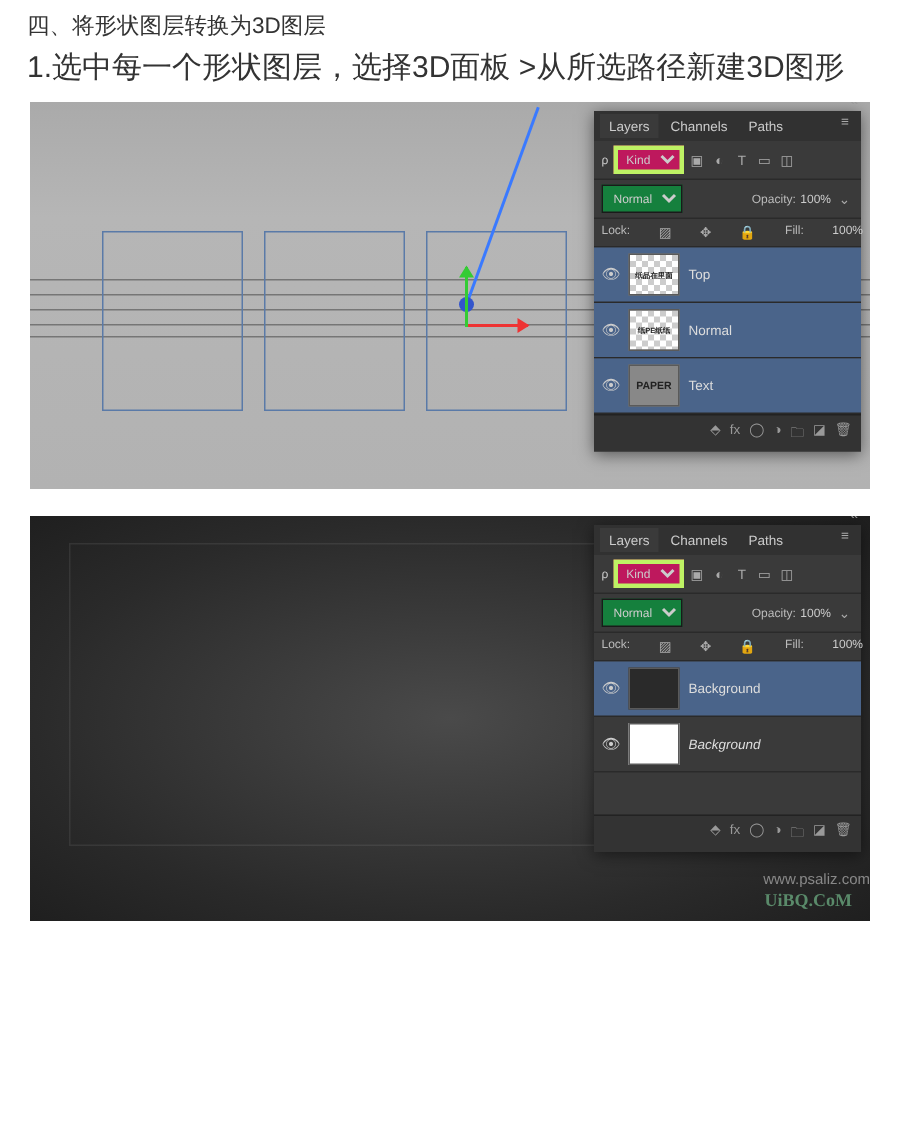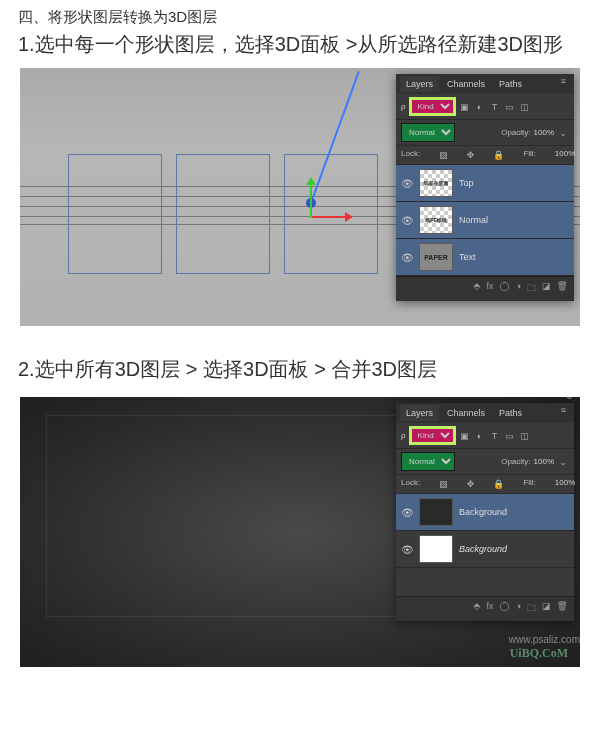--- a/index.html
+++ b/index.html
@@ -134,21 +134,20 @@
           <span class="footer-icon">◯</span>
           <span class="footer-icon">◑</span>
           <span class="footer-icon">🗀</span>
           <span class="footer-icon">◪</span>
           <span class="footer-icon">🗑</span>
         </div>
       </div>
     </div>
   </div>
 
-  <div class="subheading" style="margin-top:30px;margin-bottom:14px">2.选中所有3D图层 &gt; 选择3D面板 &gt; 合并3D图层</div>
 
   <div class="screenshot">
     <div class="canvas2">
       <div class="inner-frame"></div>
 
       <div class="panel" style="top:6px">
         <span class="panel-close">«</span>
         <div class="panel-tabs">
           <div class="panel-tab active">Layers</div>
           <div class="panel-tab">Channels</div>

